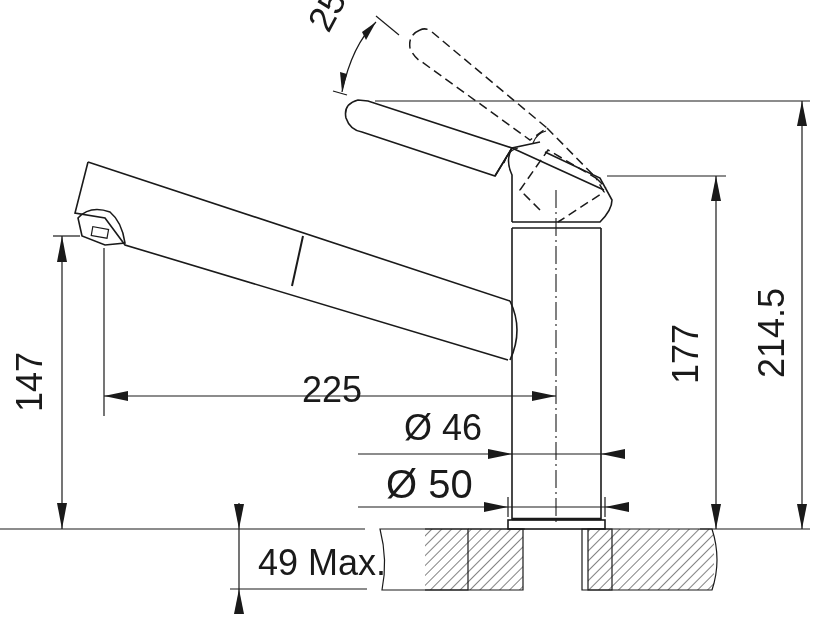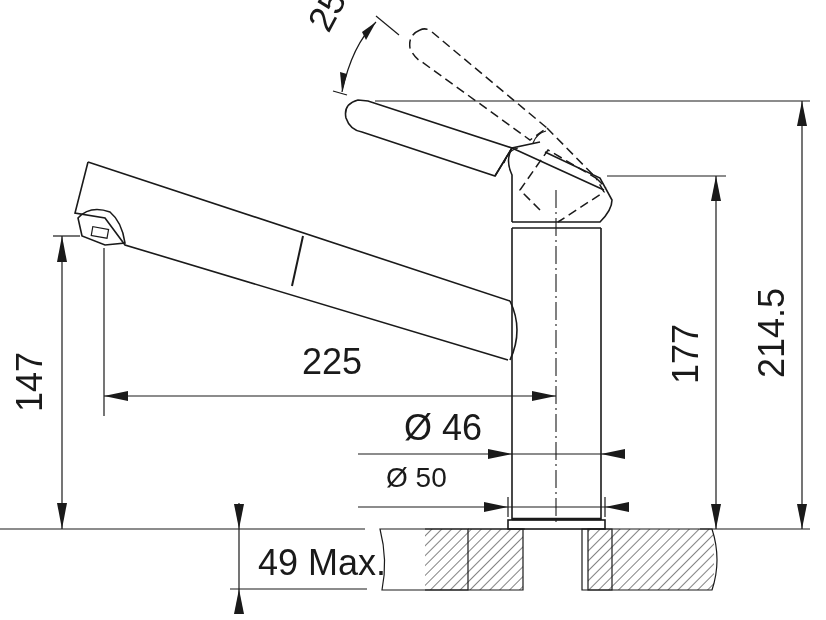--- a/index.html
+++ b/index.html
@@ -124,25 +124,25 @@
   <g>
     <line x1="239" y1="503" x2="239" y2="614" class="thin"></line>
     <polygon points="239,529 234,504 244,504" class="arr"></polygon>
     <polygon points="239,589 234,614 244,614" class="arr"></polygon>
     <line x1="230" y1="589" x2="367" y2="589" class="thin"></line>
   </g>
 </svg>
 
 <div class="lbl" style="left:302px; top:20px; font-size:36px; transform: rotate(-62deg); transform-origin: left top;">25°</div>
 
-<div class="lbl" style="left:302px; top:344px; font-size:36px;">225</div>
+<div class="lbl" style="left:302px; top:372px; font-size:36px;">225</div>
 
 <div class="lbl" style="left:12px; top:412px; font-size:36px; transform: rotate(-90deg); transform-origin: left top;">147</div>
 
 <div class="lbl" style="left:404px; top:410px; font-size:36px;">Ø 46</div>
 
-<div class="lbl" style="left:386px; top:464px; font-size:28px;">Ø 50</div>
+<div class="lbl" style="left:386px; top:464px; font-size:40px;">Ø 50</div>
 
 <div class="lbl" style="left:668px; top:384px; font-size:36px; transform: rotate(-90deg); transform-origin: left top;">177</div>
 
 <div class="lbl" style="left:754px; top:378px; font-size:36px; transform: rotate(-90deg); transform-origin: left top;">214.5</div>
 
 <div class="lbl" style="left:258px; top:545px; font-size:36px;">49 Max.</div>
 
 </body></html>

